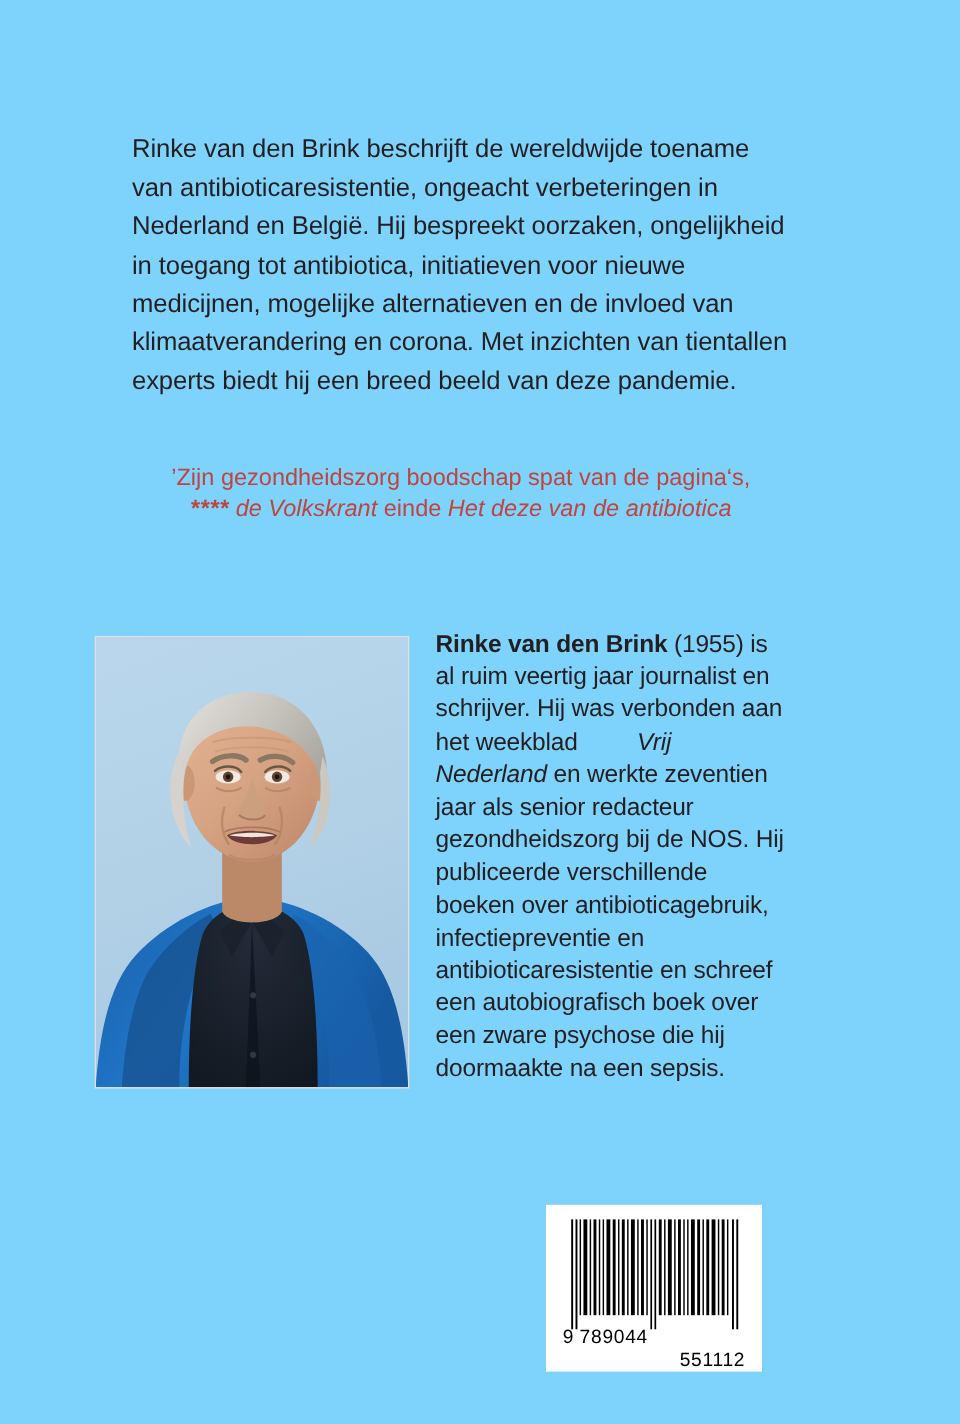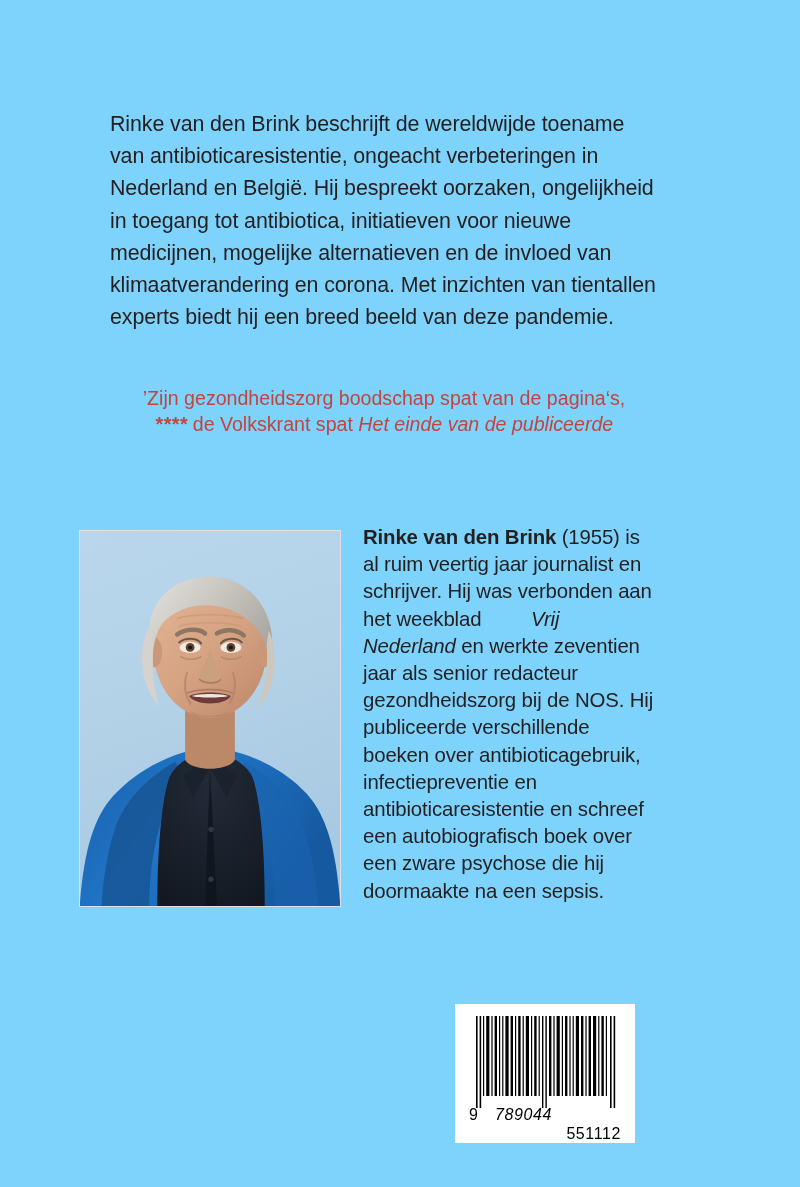--- a/index.html
+++ b/index.html
@@ -41,21 +41,21 @@
     top: 386px;
     width: 560px;
     text-align: center;
     color: #c0453f;
     font-size: 19.6px;
     line-height: 25.6px;
   }
   .quote-line { display: block; }
   .quote-src { display: block; }
   .quote-src .stars { font-style: italic; font-weight: 700; letter-spacing: 0.5px; }
-  .quote-src .paper { }
+  .quote-src .paper { font-style: italic; }
   .quote-src .over { font-style: normal; }
   .quote-src .booktitle { font-style: italic; }
 
   
   .photo-frame {
     position: absolute;
     left: 79px;
     top: 530px;
     width: 262px;
     height: 377px;
@@ -106,34 +106,34 @@
     height: 22px;
     display: flex;
     align-items: center;
     font-family: "Liberation Sans", sans-serif;
     font-size: 16px;
     color: #000;
     letter-spacing: 0.6px;
     white-space: pre;
   }
   .isbn-lead { width: 14px; text-align: left; }
-  .isbn-left { flex: 1; text-align: right; font-style: italic; }
+  .isbn-left { flex: 1; text-align: left; }
   .isbn-right { flex: 1; text-align: right; margin-top: 37px; }
 </style>
 </head>
 <body>
 
 <div class="page">
 
   <div class="blurb">Rinke van den Brink beschrijft de wereldwijde toename van antibioticaresistentie, ongeacht verbeteringen in Nederland en België. Hij bespreekt oorzaken, ongelijkheid in toegang tot antibiotica, initiatieven voor nieuwe medicijnen, mogelijke alternatieven en de invloed van klimaatverandering en corona. Met inzichten van tientallen experts biedt hij een breed beeld van deze pandemie.</div>
 
   <div class="quote-block">
     <span class="quote-line">’Zijn gezondheidszorg boodschap spat van de pagina‘s,</span>
     <span class="quote-src">
-      <span class="stars">****</span><span> </span><span class="paper">de Volkskrant</span><span> </span><span class="over">spat</span><span> </span><span class="booktitle">Het einde van de publiceerde</span>
+      <span class="stars">****</span><span> </span><span class="paper">de Volkskrant</span><span> </span><span class="over">einde</span><span> </span><span class="booktitle">Het deze van de antibiotica</span>
     </span>
   </div>
 
   <div class="photo-frame">
     <svg class="photo-svg" viewBox="0 0 262 377" preserveAspectRatio="xMidYMid slice">
       <defs>
         <linearGradient id="bgGrad" x1="0" y1="0" x2="0.25" y2="1">
           <stop offset="0%" stop-color="#b9d6ec"></stop>
           <stop offset="55%" stop-color="#b2d1e7"></stop>
           <stop offset="100%" stop-color="#a8c9e2"></stop>

